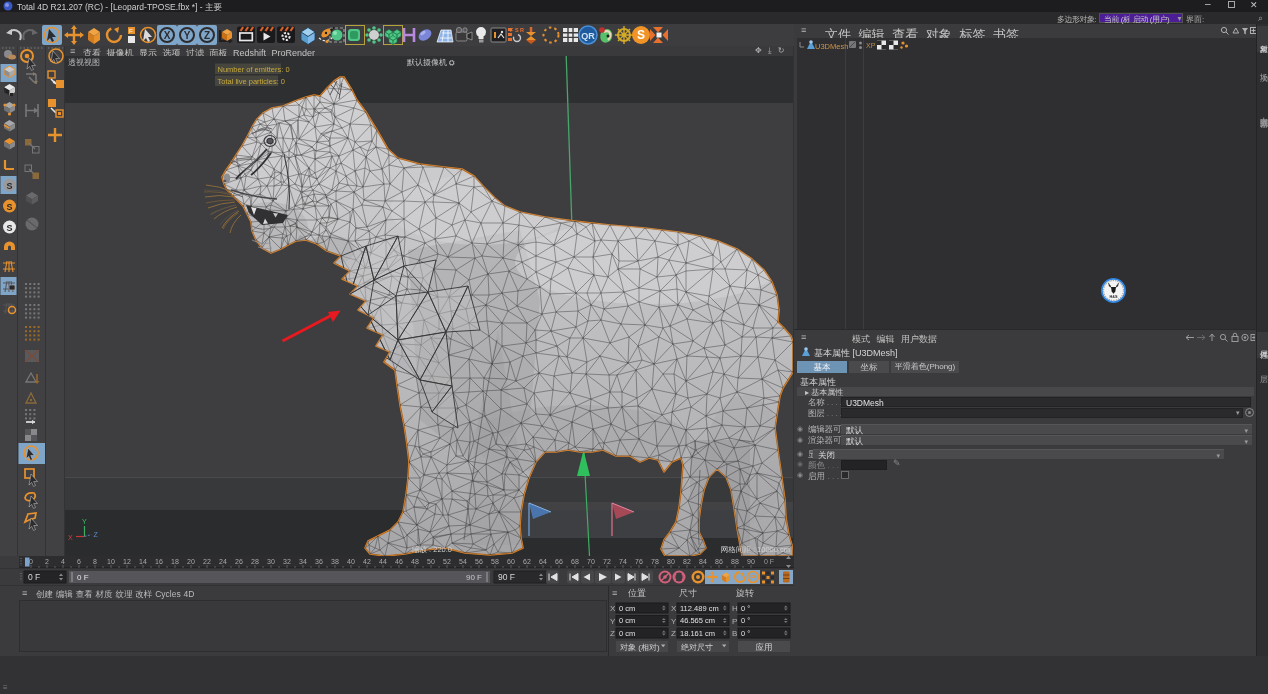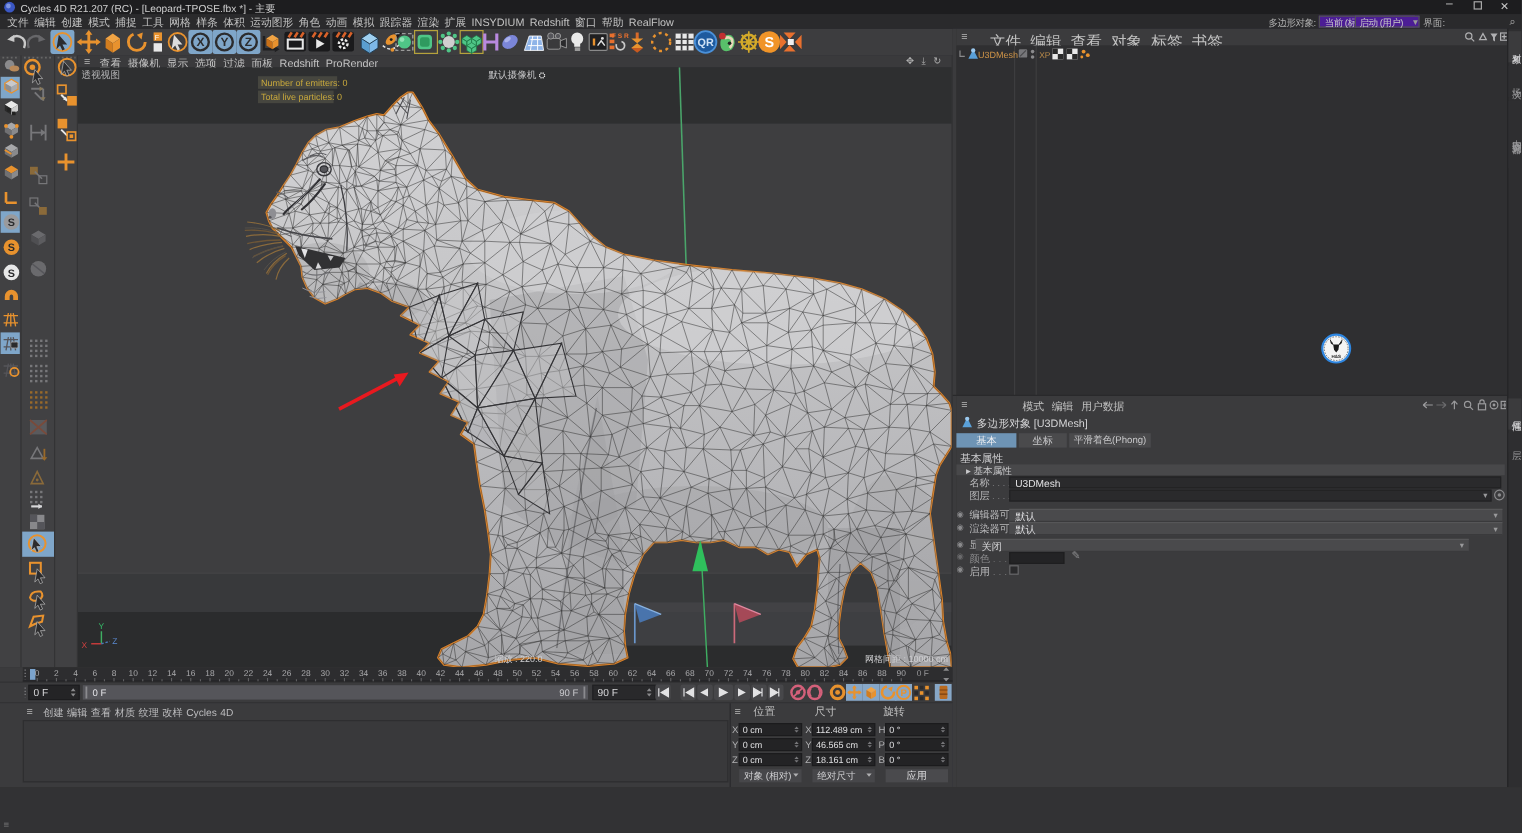--- a/index.html
+++ b/index.html
@@ -4,27 +4,26 @@
 html,body{width:1268px;height:694px;overflow:hidden;background:#323234;
  font-family:"Liberation Sans",sans-serif;-webkit-font-smoothing:antialiased}
 .abs{position:absolute}
 body{position:relative}
 </style></head><body>
 <div class="abs" style="left:0;top:0;width:1268px;height:12px;background:#1d1d1f">
 <svg class="abs" style="left:3px;top:1px" width="10" height="10">
       <circle cx="5" cy="5" r="4.5" fill="#3a57c4"></circle>
       <circle cx="4" cy="4" r="2" fill="#7e94e0"></circle>
     </svg>
-<div class="abs" style="left:17px;top:1.5px;font-size:8.5px;color:#cfcfcf">Cycles 4D R21.207 (RC) - [Leopard-TPOSE.fbx *] - 主要</div>
+<div class="abs" style="left:17px;top:1.5px;font-size:8.5px;color:#cfcfcf">Total 4D R21.207 (RC) - [Leopard-TPOSE.fbx *] - 主要</div>
 <div class="abs" style="left:1205px;top:-2px;font-size:10px;color:#c8c8c8;letter-spacing:12px">–</div>
 <div class="abs" style="left:1228px;top:1px;width:7px;height:7px;border:1px solid #a8a8a8"></div>
 <div class="abs" style="left:1250px;top:0px;font-size:9px;color:#c8c8c8">✕</div>
 </div>
 <div class="abs" style="left:0;top:12px;width:1268px;height:12px;background:#2a2a2c">
-<div class="abs" style="left:6px;top:1px;font-size:9px;color:#c2c2c2;white-space:nowrap;word-spacing:2px">文件 编辑 创建 模式 捕捉 工具 网格 样条 体积 运动图形 角色 动画 模拟 跟踪器 渲染 扩展 INSYDIUM Redshift 窗口 帮助 RealFlow</div>
 <div class="abs" style="left:1057px;top:2px;font-size:8px;color:#b0b0b0;letter-spacing:-0.5px">多边形对象:</div>
 <div class="abs" style="left:1099px;top:1px;width:80px;height:10px;background:#4c1d95;border:1px solid #525254;font-size:8px;color:#c8c8c8;padding-left:4px;letter-spacing:-0.5px">当前 (标准/物理)<span style="float:right;margin-right:2px;color:#999">▾</span></div>
 <div class="abs" style="left:1186px;top:2px;font-size:8px;color:#b0b0b0">界面:</div>
 <div class="abs" style="left:1129px;top:1px;width:54px;height:10px;background:#4c1d95;border:1px solid #525254;font-size:8px;color:#c8c8c8;padding-left:3px;letter-spacing:-0.5px">启动 (用户)<span style="float:right;margin-right:1px;color:#999">▾</span></div>
 <div class="abs" style="left:1258px;top:1px;font-size:9px;color:#aaa">⌕</div>
 </div>
 <svg class="abs" style="left:0;top:24px" width="794" height="22" viewBox="0 0 794 22">
     <rect width="794" height="22" fill="#3d3d3f"></rect>
     <path d="M9 8 q5 -4 10 0 q3 3 1 8" stroke="#c9c9c9" stroke-width="2" fill="none"></path>
     <path d="M6 9 l6 -4 l0 6 z" fill="#c9c9c9"></path>
@@ -815,21 +814,21 @@
     <path d="M48.2 4.5 v-1.5 a1.8 1.8 0 0 1 3.6 0 v1.5" stroke="#9a9a9c" fill="none"></path>
     <circle cx="60" cy="5.5" r="3.2" stroke="#9a9a9c" fill="none"></circle>
     <circle cx="60" cy="5.5" r="1.2" fill="#9a9a9c"></circle>
     <rect x="66" y="2.5" width="6" height="6" fill="none" stroke="#9a9a9c"></rect>
     <path d="M69 3.5 v4 M67 5.5 h4" stroke="#9a9a9c"></path>
   </svg>
 <svg class="abs" style="left:799px;top:346px" width="14" height="12" viewBox="0 0 14 12">
     <path d="M3 10 l4 -8 4 8 z" fill="#5aa0d8"></path>
     <circle cx="7" cy="3" r="1.8" fill="#9ac8ee"></circle>
   </svg>
-<div class="abs" style="left:814px;top:347px;font-size:9px;color:#d4d4d6">多边形对象 [U3DMesh]</div>
+<div class="abs" style="left:814px;top:347px;font-size:9px;color:#d4d4d6">基本属性 [U3DMesh]</div>
 <div class="abs" style="left:797px;top:361px;width:50px;height:12px;background:#6e94b5;font-size:8.5px;color:#f0f0f2;text-align:center;line-height:12px">基本</div>
 <div class="abs" style="left:849px;top:361px;width:40px;height:12px;background:#4a4a4c;font-size:8.5px;color:#c8c8ca;text-align:center;line-height:12px">坐标</div>
 <div class="abs" style="left:891px;top:361px;width:68px;height:12px;background:#4a4a4c;font-size:8px;color:#c8c8ca;text-align:center;line-height:12px;white-space:nowrap">平滑着色(Phong)</div>
 <div class="abs" style="left:800px;top:376px;font-size:9px;color:#d0d0d2">基本属性</div>
 <div class="abs" style="left:797px;top:387px;width:457px;height:9px;background:#48484a;font-size:8px;color:#c8c8ca"><span style="margin-left:8px">▸ 基本属性</span></div>
 <div class="abs" style="left:808px;top:397px;font-size:8.5px;color:#b8b8ba;letter-spacing:-0.2px">名称 <span style="color:#77777a">. . . . .</span></div>
 <div class="abs" style="left:841px;top:396.5px;width:410px;height:10px;background:#2a2a2c;border:1px solid #222224;font-size:8.5px;color:#e0e0e2;padding-left:4px">U3DMesh</div>
 <div class="abs" style="left:808px;top:408px;font-size:8.5px;color:#b8b8ba;letter-spacing:-0.2px">图层 <span style="color:#77777a">. . . . .</span></div>
 <div class="abs" style="left:841px;top:407.5px;width:402px;height:10px;background:#2a2a2c;border:1px solid #222224"></div>
 <div class="abs" style="left:1236px;top:409px;font-size:7px;color:#9a9a9c">▾</div>

